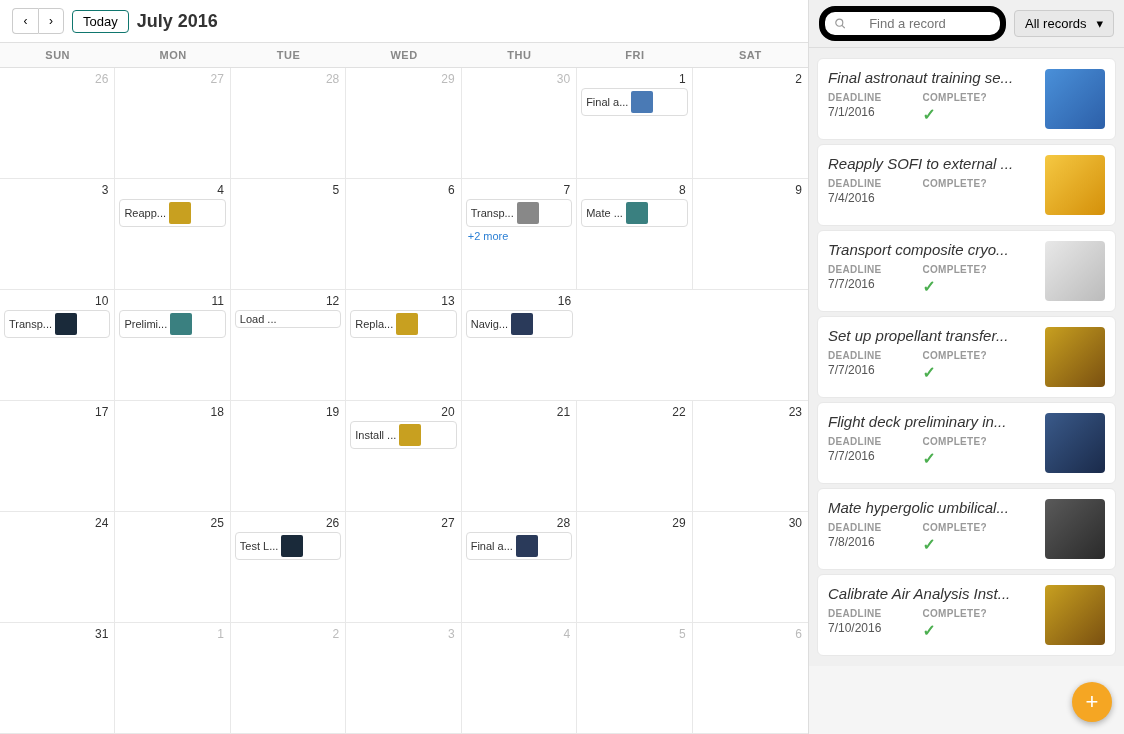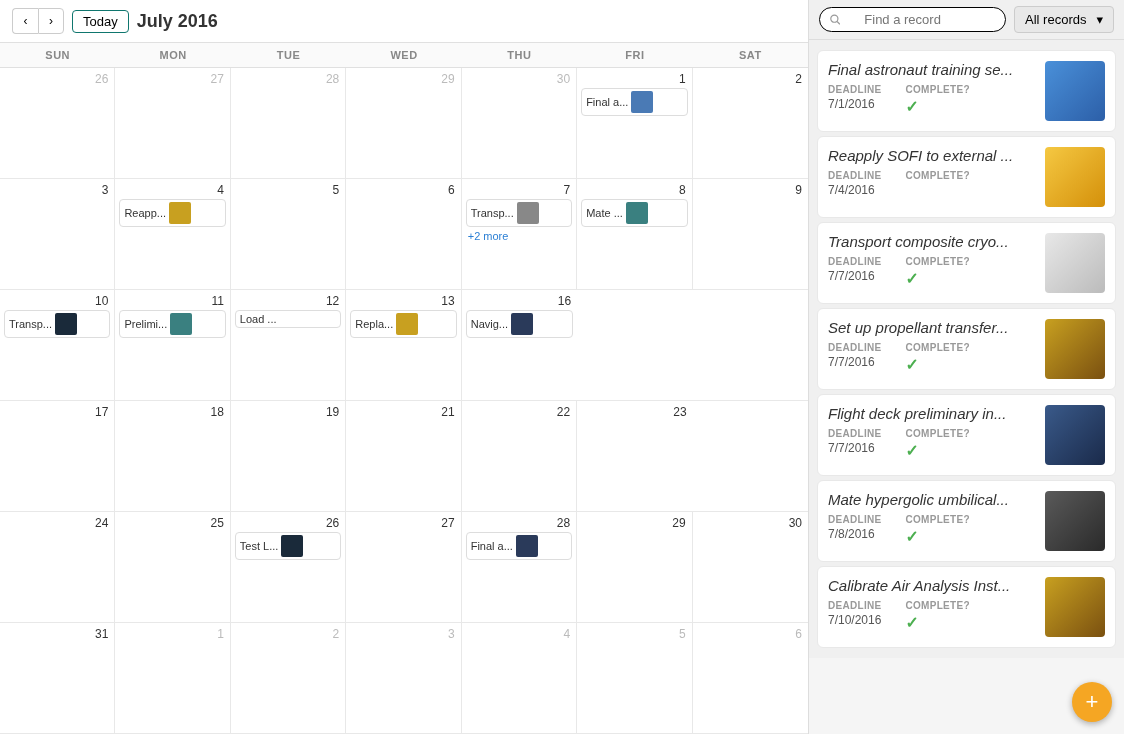--- a/index.html
+++ b/index.html
@@ -151,21 +151,21 @@
       background: #f0f0f0;
       border-bottom: 1px solid #ddd;
       gap: 8px;
     }
 
     .search-box {
       flex: 1;
       display: flex;
       align-items: center;
       background: #fff;
-      border: 1px solid #000000;
+      border: 6px solid #000000;
       border-radius: 16px;
       padding: 4px 10px;
       gap: 24px;
     }
 
     .search-box input {
       border: none;
       outline: none;
       font-size: 13px;
       color: #999;
@@ -211,21 +211,21 @@
       color: #333;
       margin-bottom: 6px;
       white-space: nowrap;
       overflow: hidden;
       text-overflow: ellipsis;
       font-style: italic;
     }
 
     .record-meta {
       display: flex;
-      gap: 24px;
+      gap: 41px;
     }
 
     .meta-col { display: flex; flex-direction: column; gap: 2px; }
 
     .meta-label {
       font-size: 10px;
       font-weight: 600;
       color: #999;
       text-transform: uppercase;
       letter-spacing: 0.3px;
@@ -418,20 +418,27 @@
         </div>
         <div class="week-row">
           <div class="day-cell">
             <div class="day-num">17</div>
           </div>
           <div class="day-cell">
             <div class="day-num">18</div>
           </div>
           <div class="day-cell">
             <div class="day-num">19</div>
+          </div>
+          <div class="day-cell">
+            <div class="day-num">20</div>
+            <div class="cal-event">
+              <span>Install ...</span>
+              <div class="event-thumb eth-yellow"></div>
+            </div>
           </div>
           <div class="day-cell">
             <div class="day-num">21</div>
           </div>
           <div class="day-cell">
             <div class="day-num">22</div>
           </div>
           <div class="day-cell">
             <div class="day-num">23</div>
           </div>

